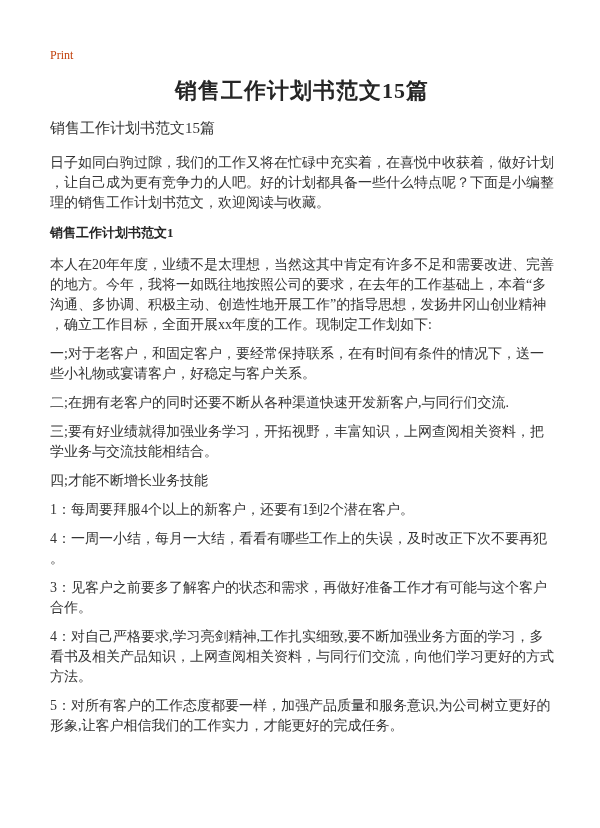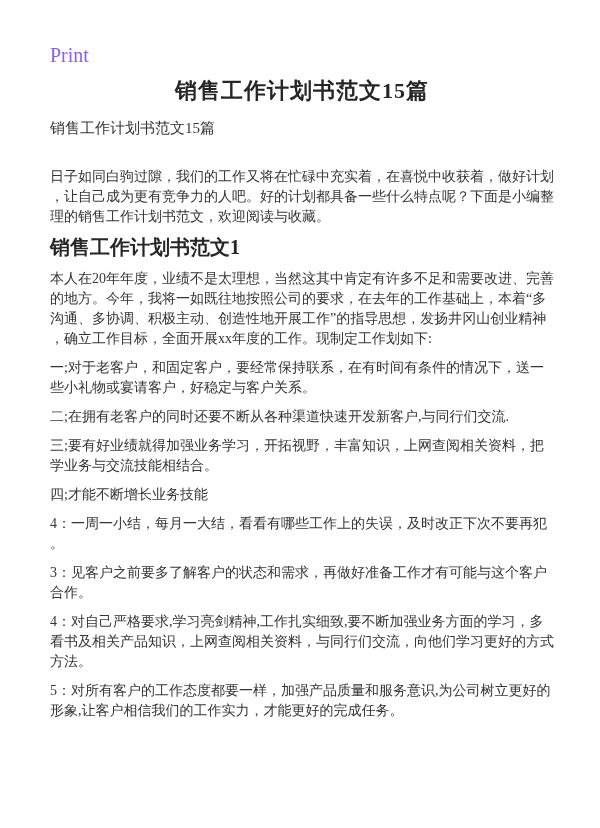--- a/index.html
+++ b/index.html
@@ -15,23 +15,23 @@
   }
   .page {
     box-sizing: border-box;
     width: 600px;
     height: 828px;
     padding: 46px 46px 0 50px;
     overflow: hidden;
     background: #ffffff;
   }
   .print-label {
-    font-size: 20px;
+    font-size: 12px;
     line-height: 18px;
-    color: #8b5cf6;
+    color: #c2410c;
     cursor: pointer;
     width: -moz-fit-content;
     width: fit-content;
     text-align: right;
   }
   .doc-title {
     font-size: 22px;
     line-height: 26px;
     font-weight: bold;
     text-align: center;
@@ -48,24 +48,24 @@
   .body-text {
     font-size: 14px;
     line-height: 20px;
     margin: 0 0 9px 0;
     width: 504px;
     word-break: break-all;
     line-break: anywhere;
     color: #343434;
   }
   .intro {
-    margin-top: 29px;
+    margin-top: 15px;
   }
   .section-heading {
-    font-size: 20px;
+    font-size: 13px;
     line-height: 20px;
     font-weight: bold;
     margin: 10px 0 12px 0;
     color: #262626;
   }
 </style>
 </head>
 <body>
 
 <div class="page">
@@ -78,18 +78,19 @@
   <p class="body-text intro">日子如同白驹过隙，我们的工作又将在忙碌中充实着，在喜悦中收获着，做好计划，让自己成为更有竞争力的人吧。好的计划都具备一些什么特点呢？下面是小编整理的销售工作计划书范文，欢迎阅读与收藏。</p>
 
   <h2 class="section-heading">销售工作计划书范文1</h2>
 
   <div>
       <p class="body-text">本人在20年年度，业绩不是太理想，当然这其中肯定有许多不足和需要改进、完善的地方。今年，我将一如既往地按照公司的要求，在去年的工作基础上，本着“多沟通、多协调、积极主动、创造性地开展工作”的指导思想，发扬井冈山创业精神，确立工作目标，全面开展xx年度的工作。现制定工作划如下:</p>
       <p class="body-text">一;对于老客户，和固定客户，要经常保持联系，在有时间有条件的情况下，送一些小礼物或宴请客户，好稳定与客户关系。</p>
       <p class="body-text">二;在拥有老客户的同时还要不断从各种渠道快速开发新客户,与同行们交流.</p>
       <p class="body-text">三;要有好业绩就得加强业务学习，开拓视野，丰富知识，上网查阅相关资料，把学业务与交流技能相结合。</p>
       <p class="body-text">四;才能不断增长业务技能</p>
+      <p class="body-text">1：每周要拜服4个以上的新客户，还要有1到2个潜在客户。</p>
       <p class="body-text">4：一周一小结，每月一大结，看看有哪些工作上的失误，及时改正下次不要再犯。</p>
       <p class="body-text">3：见客户之前要多了解客户的状态和需求，再做好准备工作才有可能与这个客户合作。</p>
       <p class="body-text">4：对自己严格要求,学习亮剑精神,工作扎实细致,要不断加强业务方面的学习，多看书及相关产品知识，上网查阅相关资料，与同行们交流，向他们学习更好的方式方法。</p>
       <p class="body-text">5：对所有客户的工作态度都要一样，加强产品质量和服务意识,为公司树立更好的形象,让客户相信我们的工作实力，才能更好的完成任务。</p>
     </div>
 </div>
 
 </body></html>

